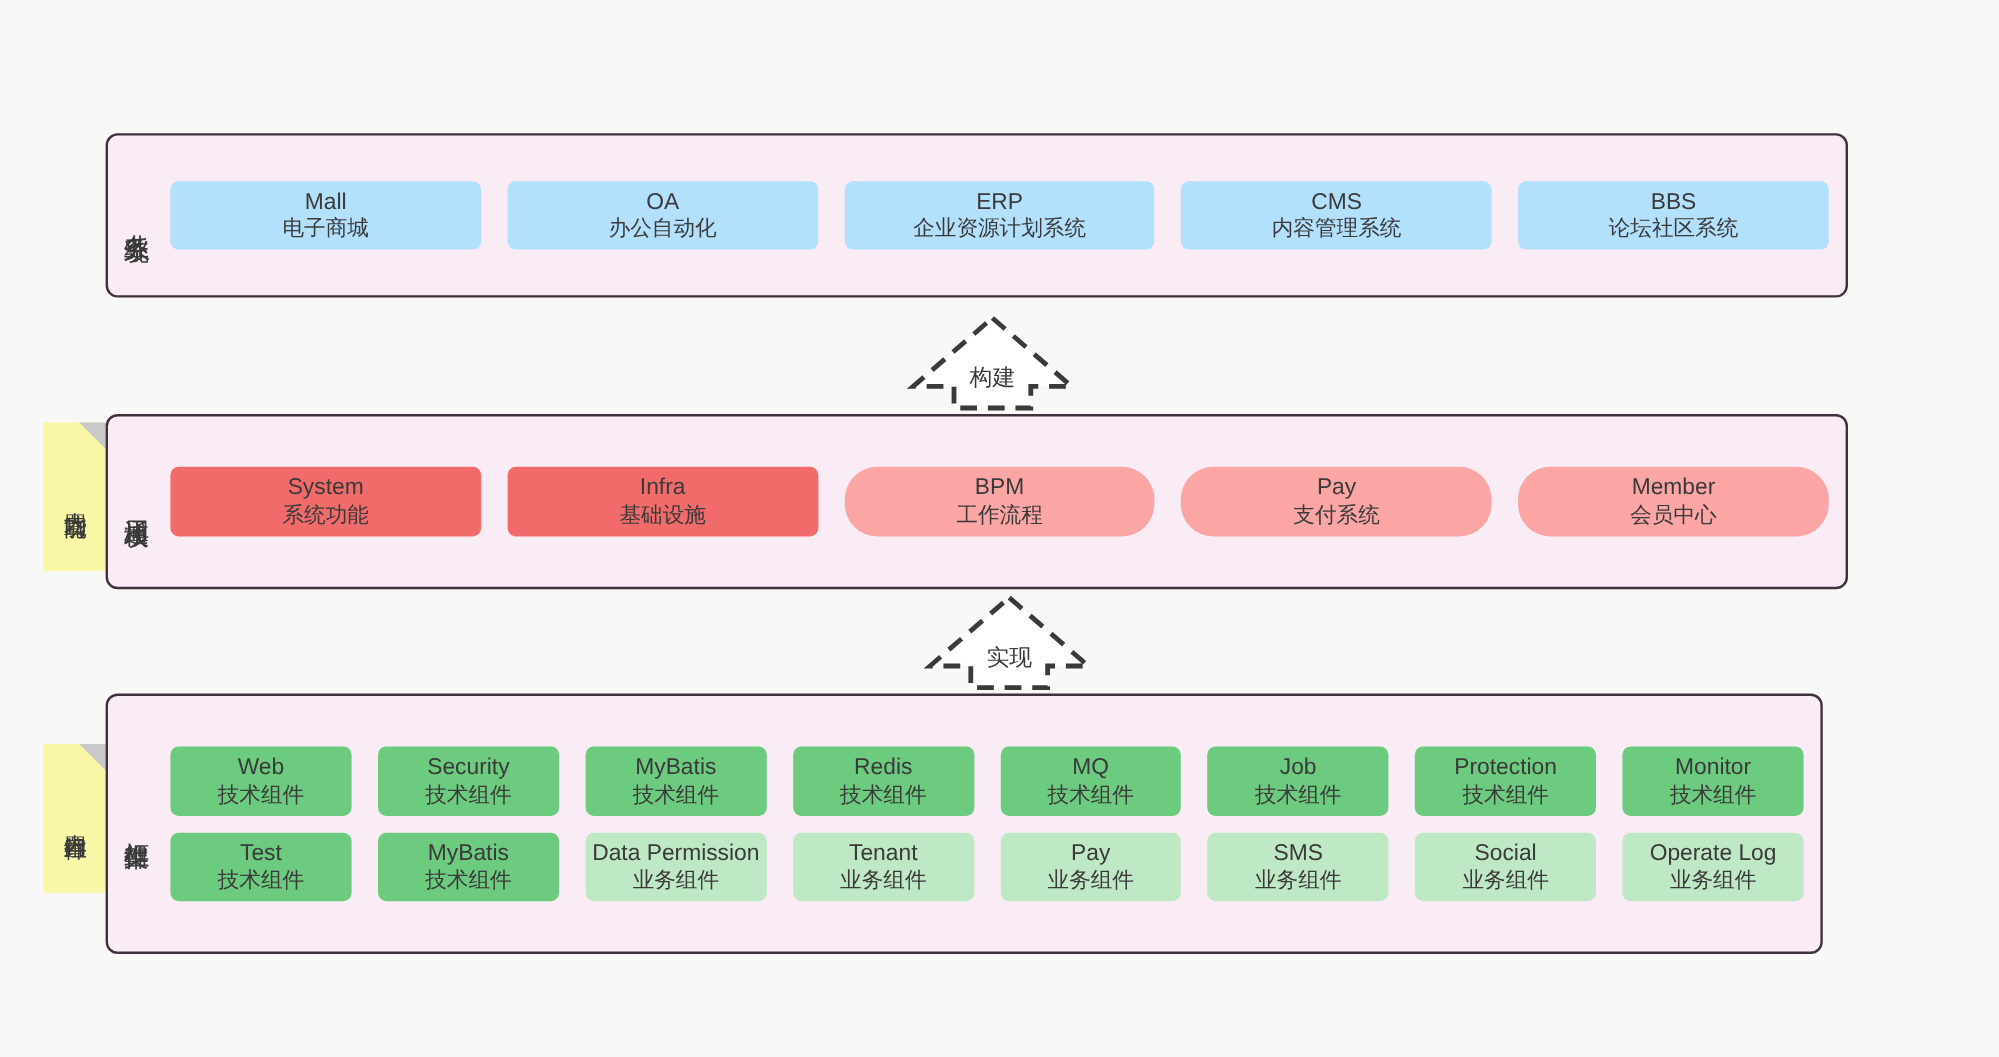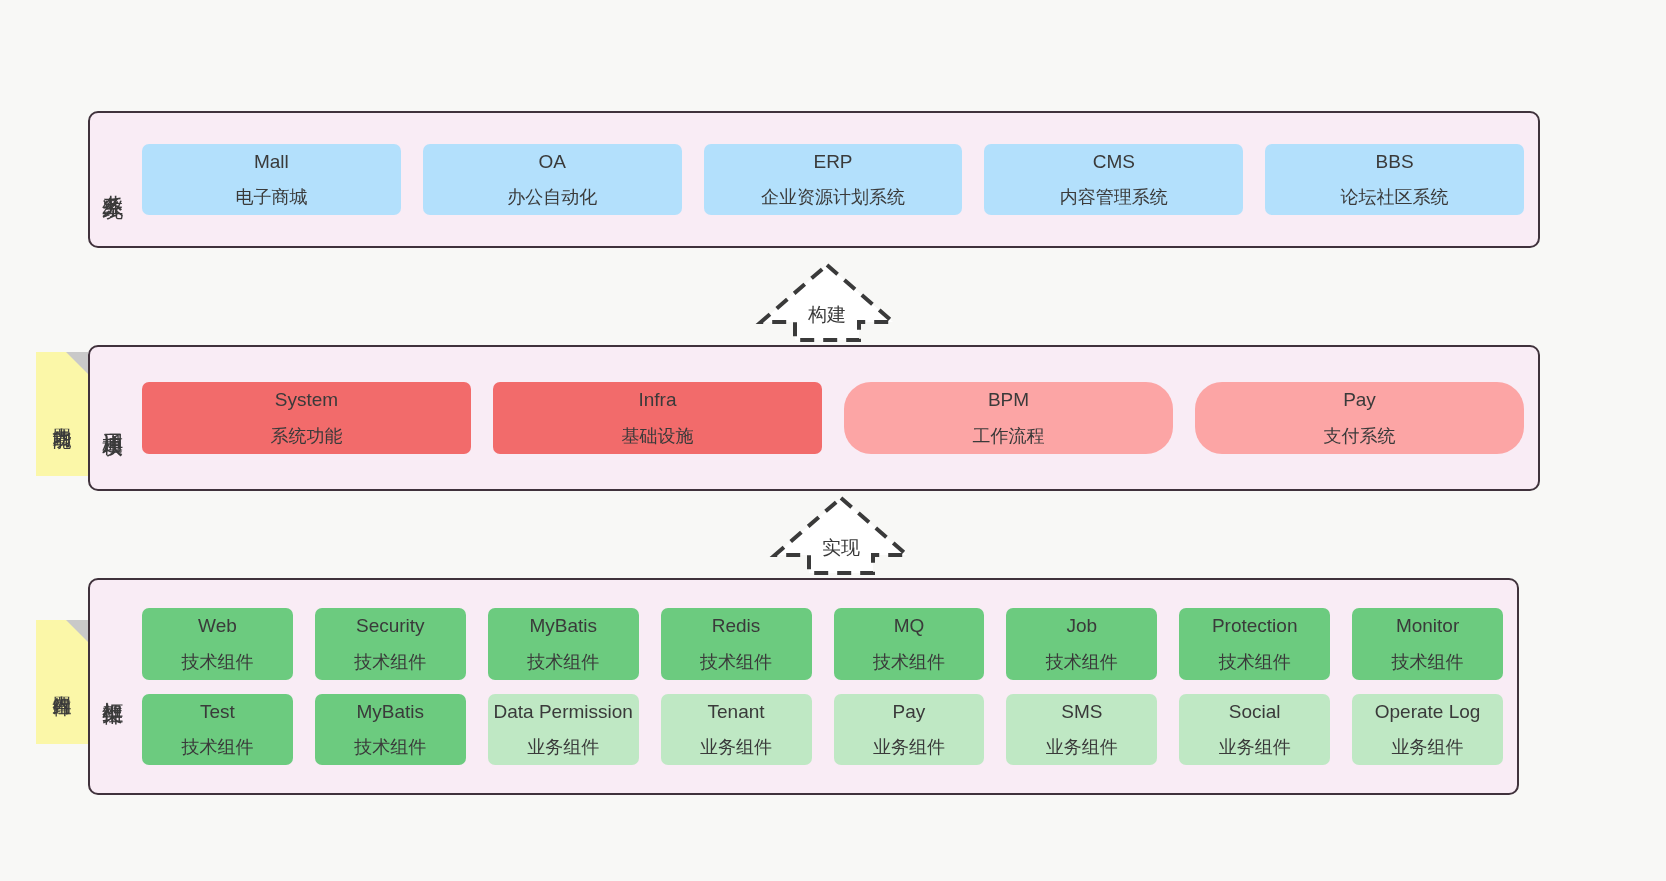--- a/index.html
+++ b/index.html
@@ -68,21 +68,20 @@
     border-radius: 7px;
     display: flex;
     flex-direction: column;
     align-items: center;
     justify-content: center;
     text-align: right;
     line-height: 1.22;
     color: #3a3a3a;
     padding: 6px 4px;
     box-sizing: border-box;
-    gap: 14px;
   }
   .box .name { font-size: 19px; }
   .box .sub  { font-size: 18px; }
 
   .box.blue        { background: #b3e0fc; }
   .box.red         { background: #f26b6b; }
   .box.pink        { background: #fca5a5; border-radius: 27px; }
   .box.green-dark  { background: #6ccb7f; }
   .box.green-light { background: #bfe8c4; }
 
@@ -186,20 +185,24 @@
             <div class="sub">基础设施</div>
           </div>
           <div class="box pink">
             <div class="name">BPM</div>
             <div class="sub">工作流程</div>
           </div>
           <div class="box pink">
             <div class="name">Pay</div>
             <div class="sub">支付系统</div>
           </div>
+          <div class="box pink">
+            <div class="name">Member</div>
+            <div class="sub">会员中心</div>
+          </div>
         </div>
       </div>
   </div>
 
   <div class="arrow" id="arrow-implement" style="left:772px; top:495px; width:138px; height:80px;">
     <svg width="138" height="80" viewBox="0 0 138 80" aria-hidden="true">
       <path d="M 69 3 L 135 60 L 101 60 L 101 78 L 37 78 L 37 60 L 3 60 Z" fill="#ffffff" stroke="#3a3a3a" stroke-width="4" stroke-dasharray="14 9" stroke-linejoin="miter"></path>
     </svg>
     <span class="arrow-label" style="top:40px;">实现</span>
   </div>

